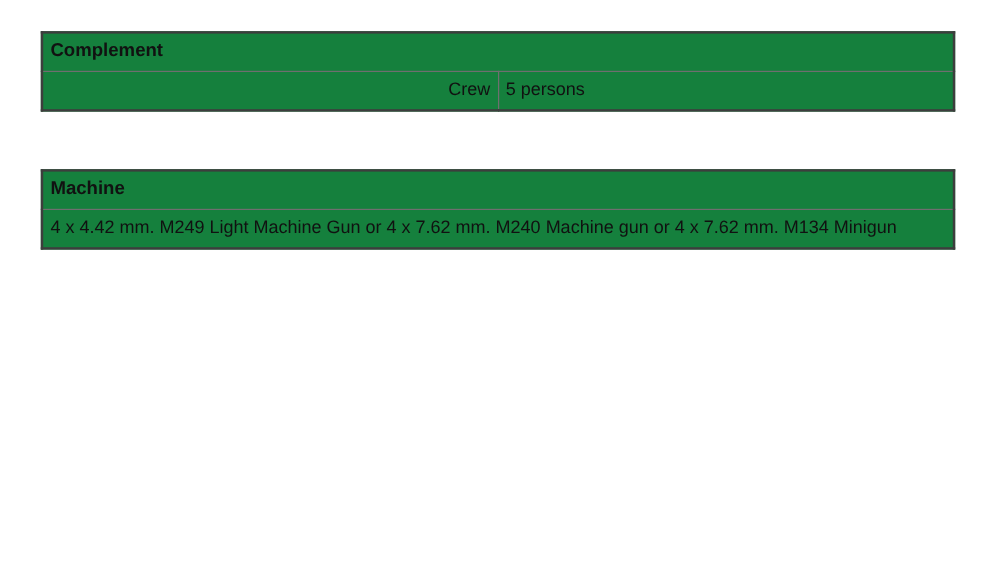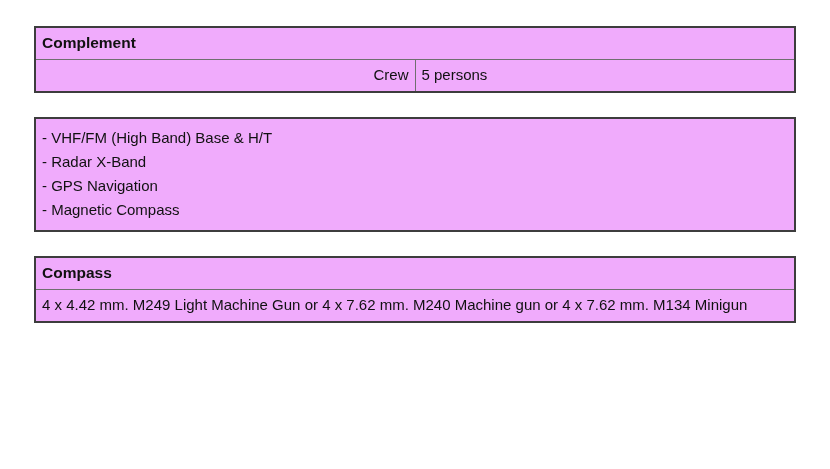--- a/index.html
+++ b/index.html
@@ -19,21 +19,21 @@
     padding: 26px 34px 0 34px;
     box-sizing: border-box;
     width: 830px;
   }
   .spec-table {
     width: 762px;
     border-collapse: collapse;
     table-layout: fixed;
     border: 2px solid #3d3d3d;
     margin-bottom: 24px;
-    background: #f0abfc;
+    background: #15803d;
   }
   .spec-table td {
     border: 1px solid #6f6f6f;
     padding: 5px 6px 6px 6px;
     font-size: 15px;
     line-height: 20px;
     vertical-align: top;
     color: #111111;
   }
   .spec-table td.header-cell {
@@ -69,35 +69,27 @@
       </tr>
       <tr>
         <td class="label-col">Crew</td>
         <td>5 persons</td>
       </tr>
     </tbody>
   </table>
 
   <table class="spec-table">
     <tbody>
-      <tr>
-        <td class="list-cell">
-          <div class="line">- VHF/FM (High Band) Base &amp; H/T</div>
-          <div class="line">- Radar X-Band</div>
-          <div class="line">- GPS Navigation</div>
-          <div class="line">- Magnetic Compass</div>
-        </td>
-      </tr>
     </tbody>
   </table>
 
   <table class="spec-table">
     <tbody>
       <tr>
-        <td class="header-cell">Compass</td>
+        <td class="header-cell">Machine</td>
       </tr>
       <tr>
         <td class="wrap-cell">4 x 4.42 mm. M249 Light Machine Gun or 4 x 7.62 mm. M240 Machine gun or 4 x 7.62 mm. M134 Minigun</td>
       </tr>
     </tbody>
   </table>
 
 </div>
 
 </body></html>

